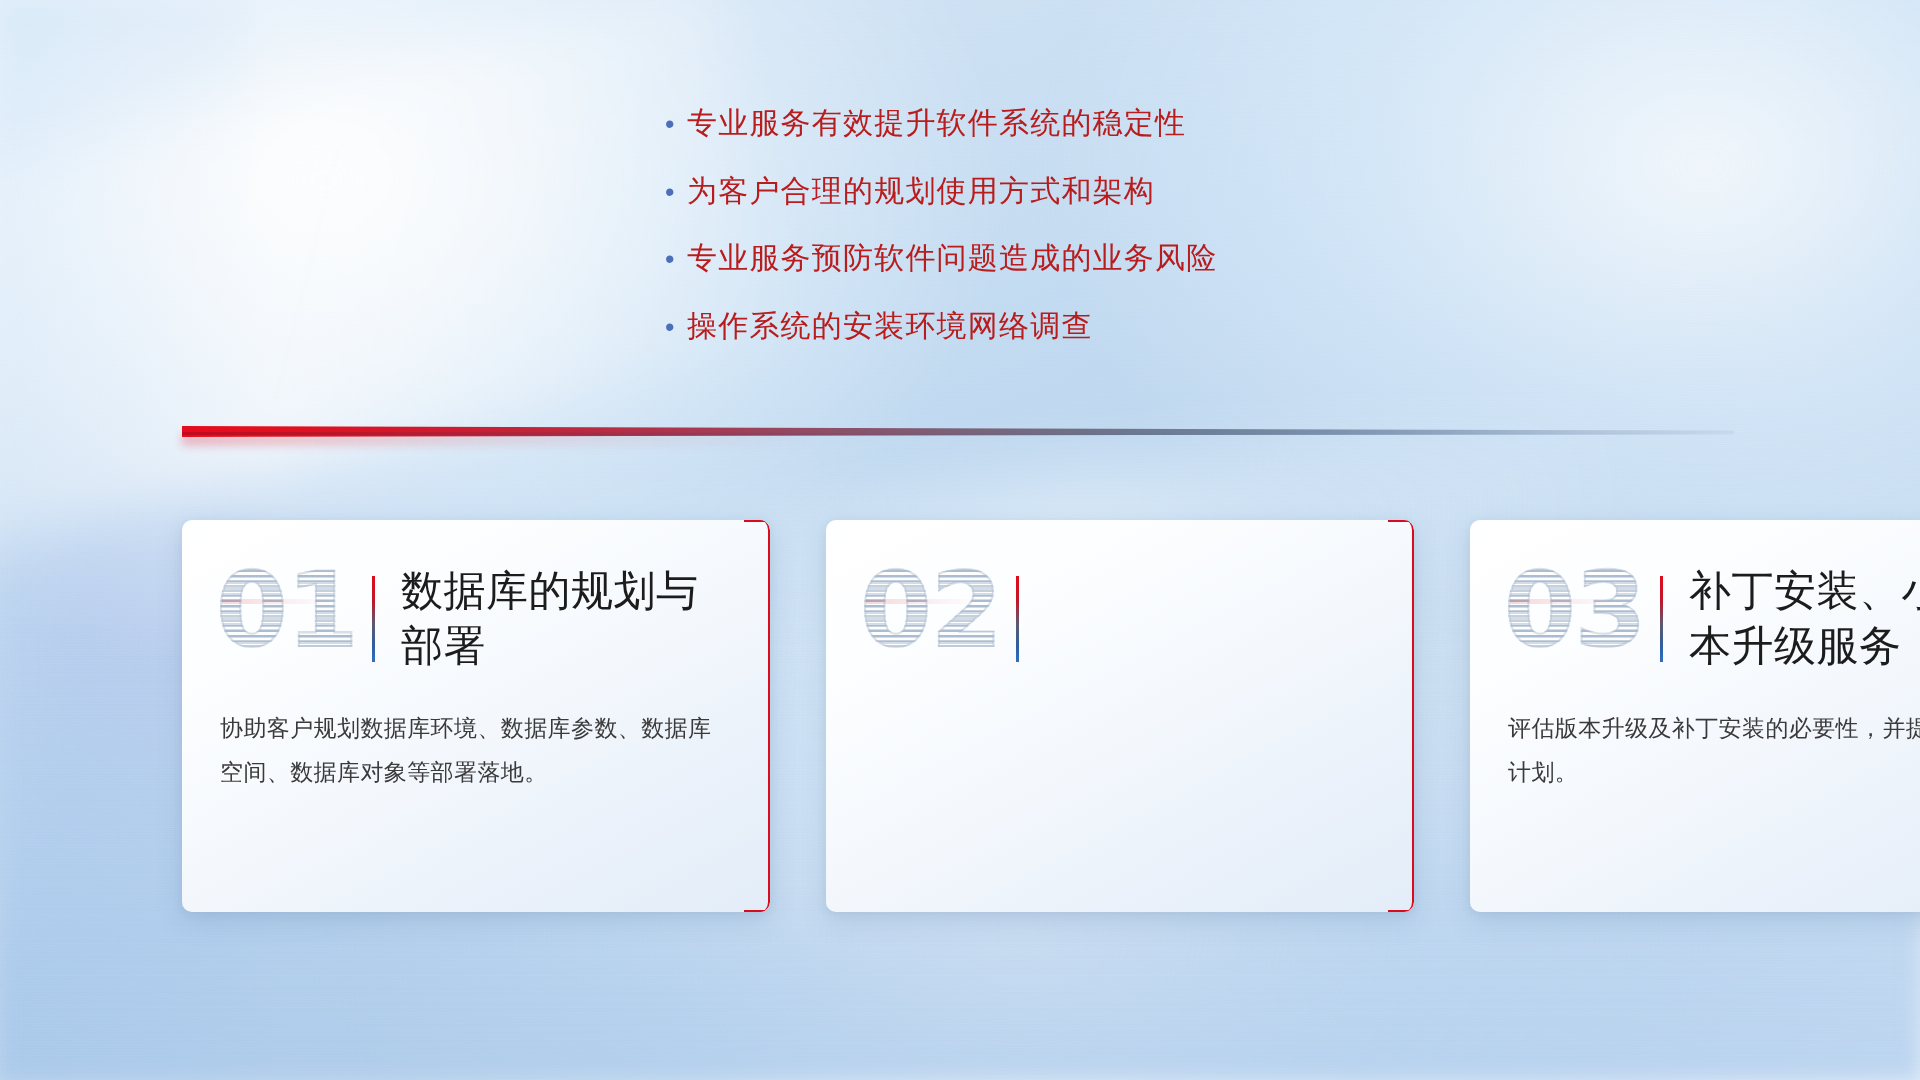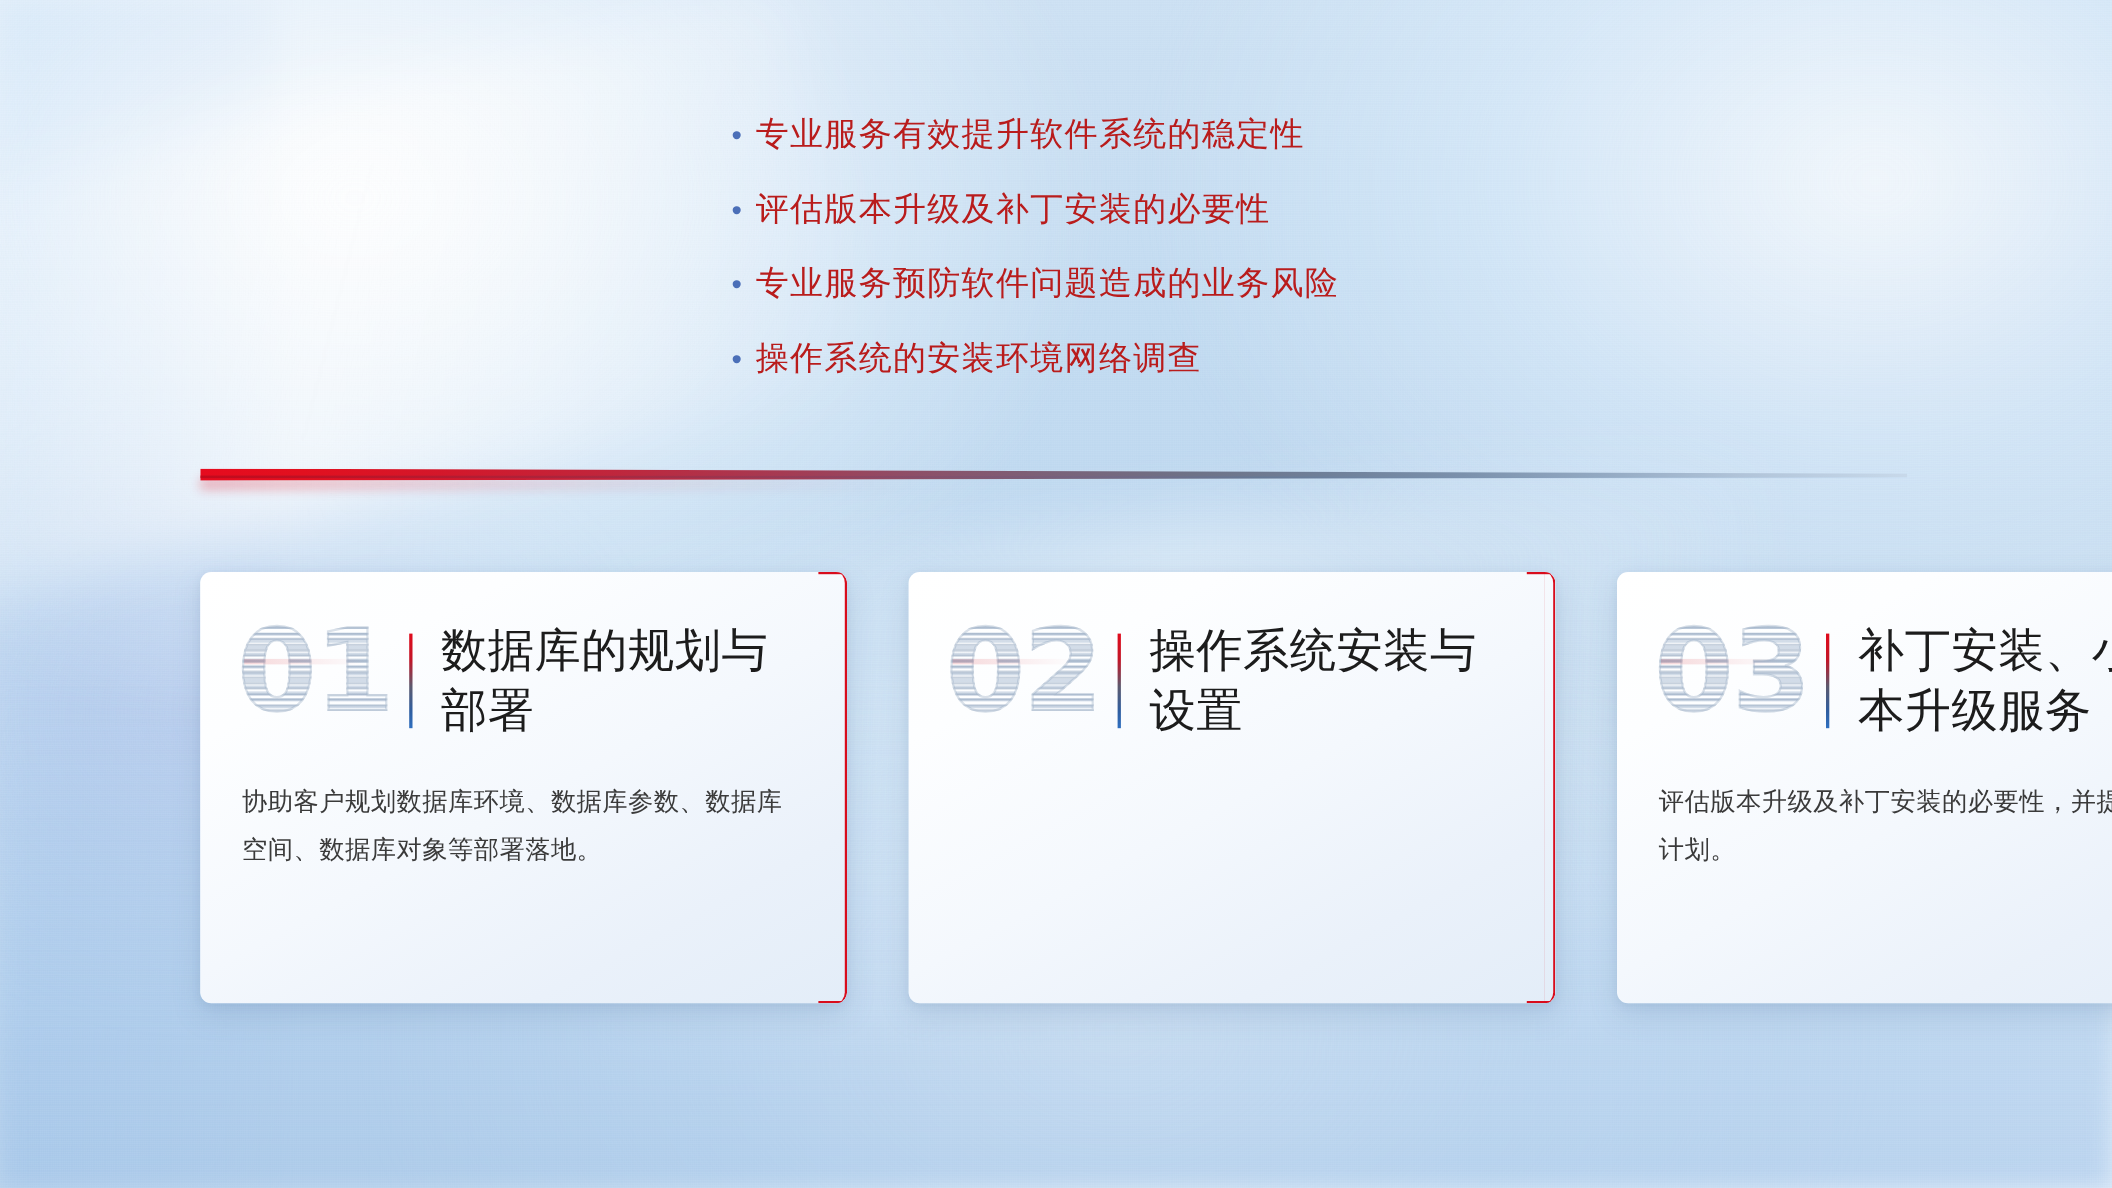--- a/index.html
+++ b/index.html
@@ -196,21 +196,21 @@
 
 <div class="bullets">
 
   <div class="bullet-row">
     <span class="bullet-dot">•</span>
     <span class="bullet-text">专业服务有效提升软件系统的稳定性</span>
   </div>
 
   <div class="bullet-row">
     <span class="bullet-dot">•</span>
-    <span class="bullet-text">评估版本升级及补丁安装的必要性</span>
+    <span class="bullet-text">为客户合理的规划使用方式和架构</span>
   </div>
 
   <div class="bullet-row">
     <span class="bullet-dot">•</span>
     <span class="bullet-text">专业服务预防软件问题造成的业务风险</span>
   </div>
 
   <div class="bullet-row">
     <span class="bullet-dot">•</span>
     <span class="bullet-text">操作系统的安装环境网络调查</span>
@@ -242,21 +242,20 @@
 
   <div class="card">
     <div class="card-accent"></div>
     <div class="card-head">
       <div class="card-num">
         <div class="card-num-text layer2">02</div>
         <div class="card-num-text">02</div>
         <div class="card-num-tint"></div>
       </div>
       <div class="card-rule"></div>
-      <div class="card-title">操作系统安装与设置</div>
     </div>
   </div>
 
   <div class="card">
     <div class="card-accent"></div>
     <div class="card-head">
       <div class="card-num">
         <div class="card-num-text layer2">03</div>
         <div class="card-num-text">03</div>
         <div class="card-num-tint"></div>

